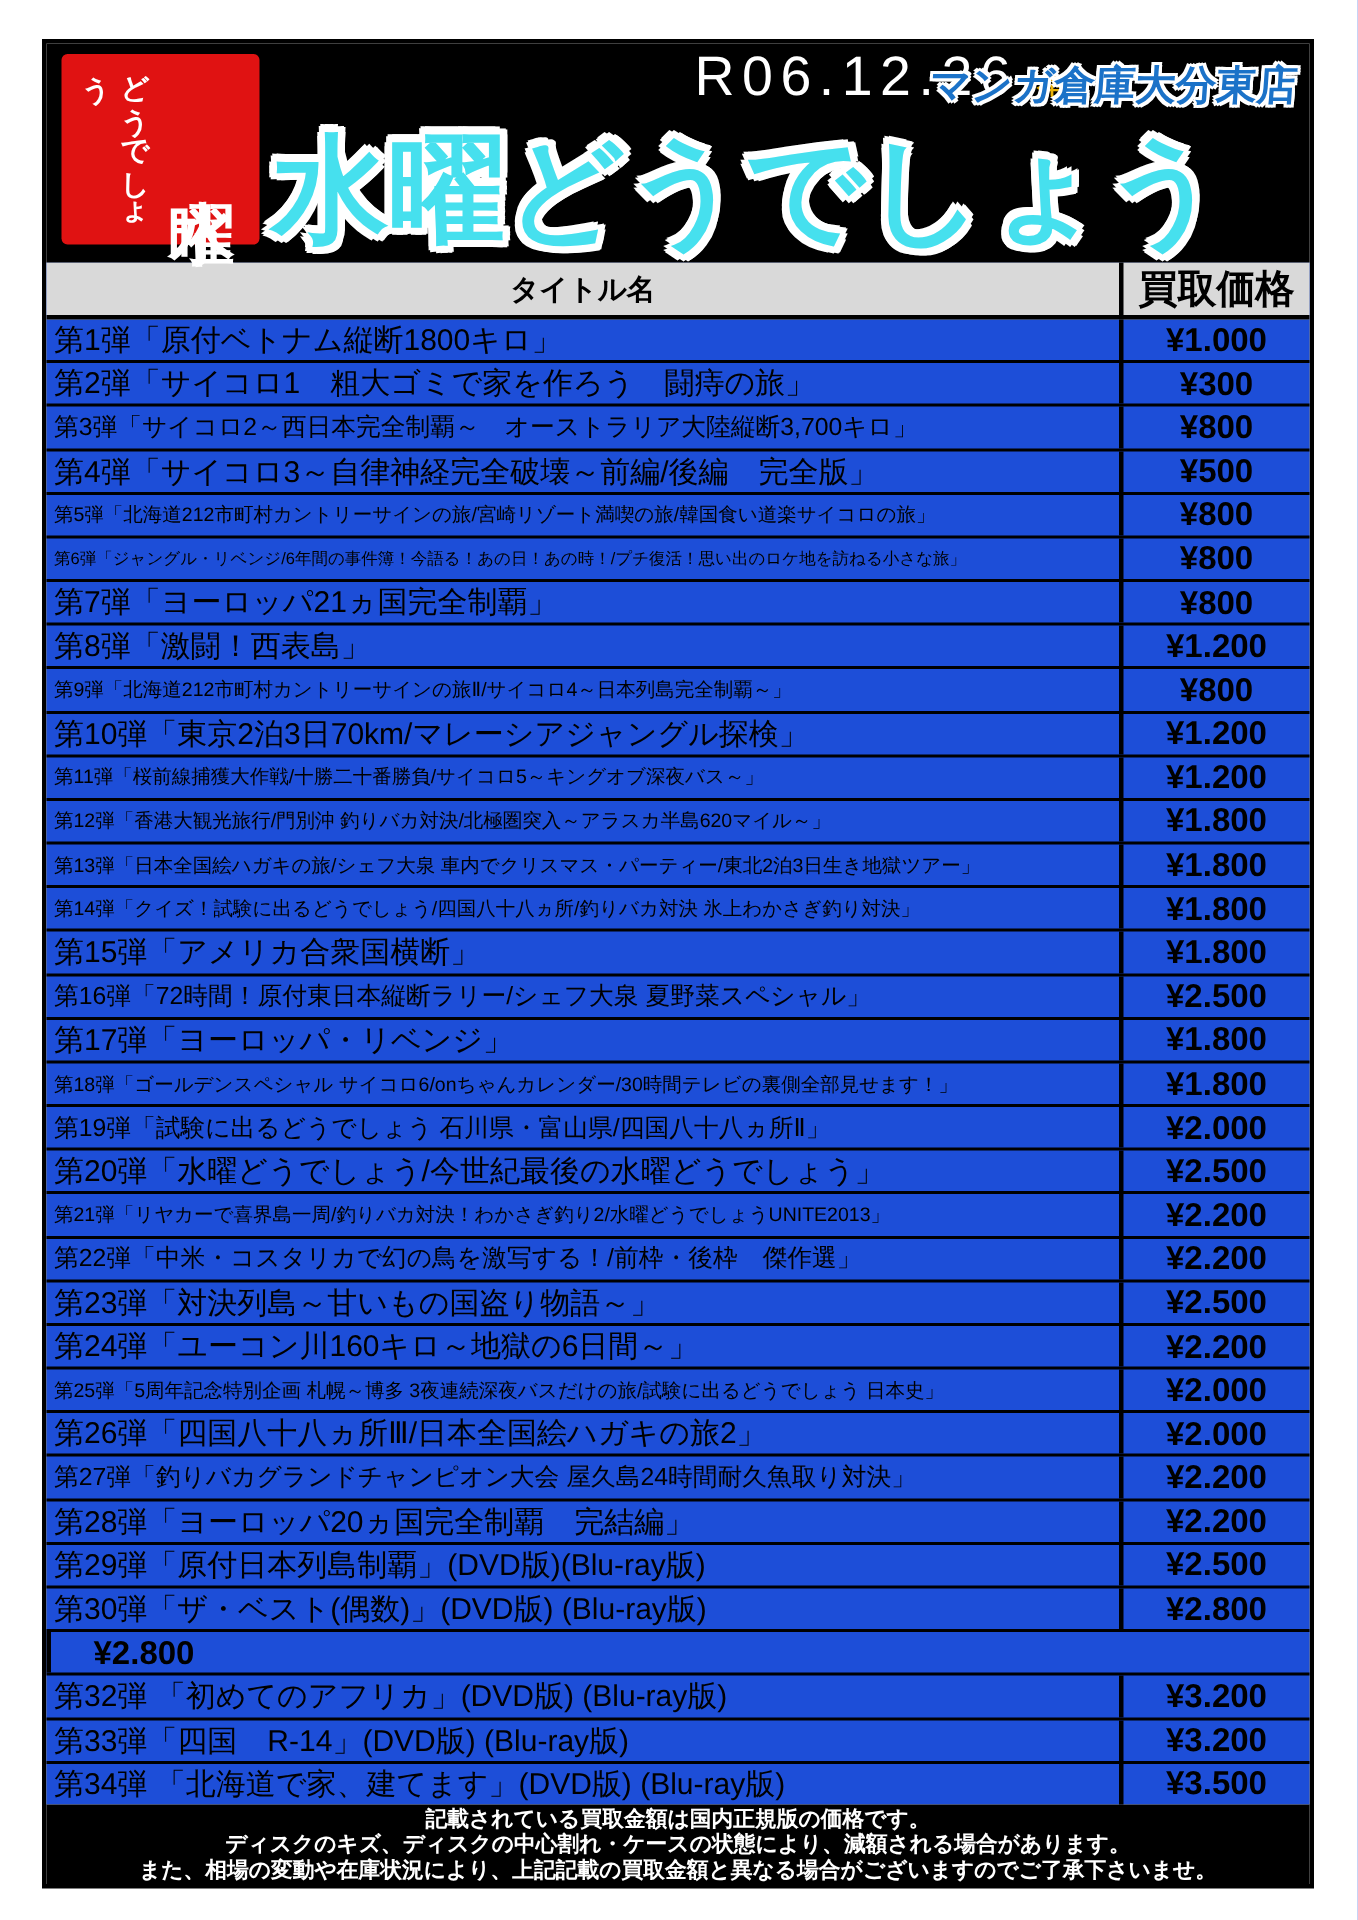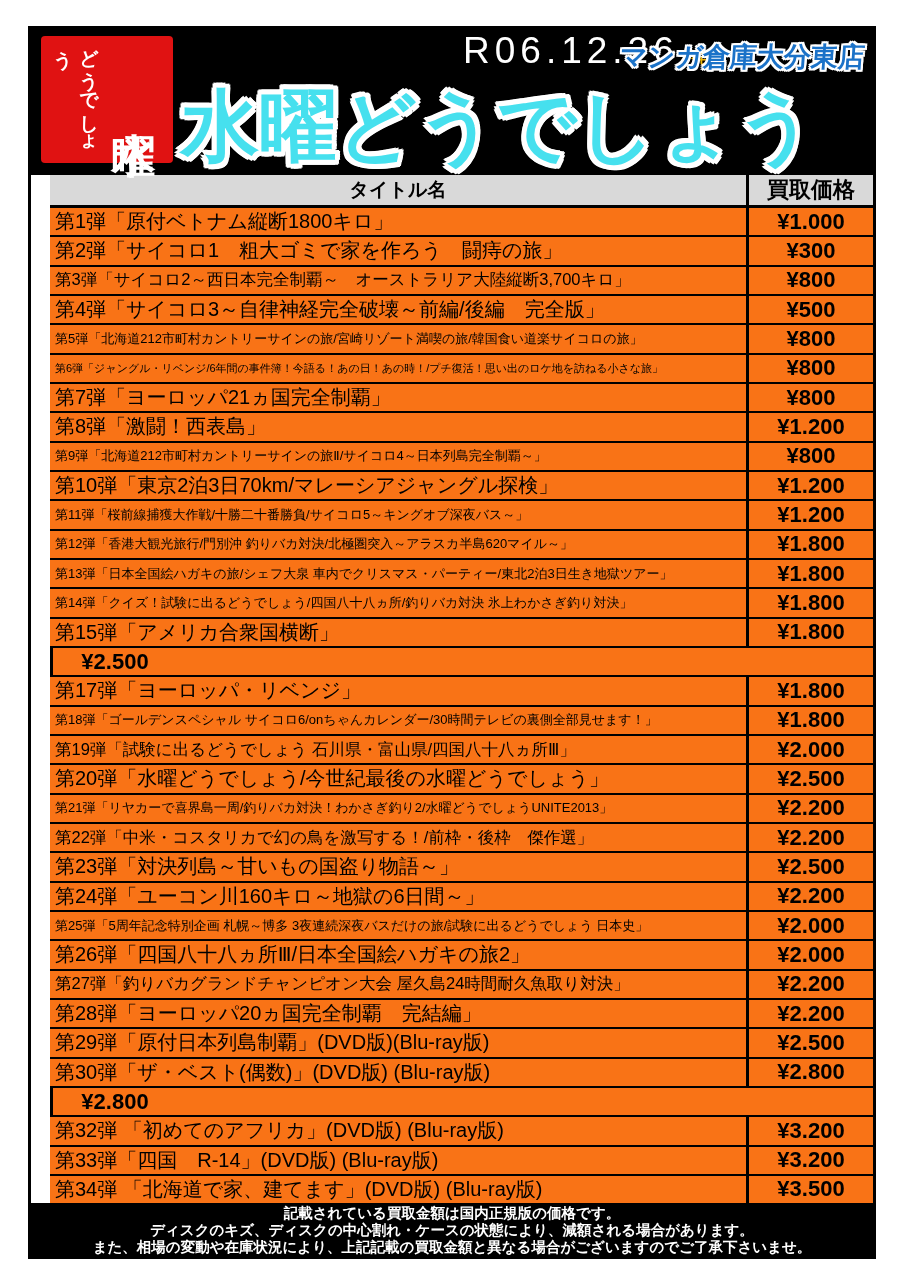--- a/index.html
+++ b/index.html
@@ -28,27 +28,27 @@
                 -2px 0 0 #fff,2px 0 0 #fff,0 -2px 0 #fff,0 2px 0 #fff;
   }
   .main-title {
     position:absolute; left:150px; top:46px; width:692px; text-align:left; white-space:nowrap;
     font-size:78px; font-weight:bold; color:var(--title-cyan,#46e0ee);
     text-shadow:-4px -4px 0 #fff,4px -4px 0 #fff,-4px 4px 0 #fff,4px 4px 0 #fff,
                 -5px 0 0 #fff,5px 0 0 #fff,0 -5px 0 #fff,0 5px 0 #fff,
                 -3px -5px 0 #fff,3px 5px 0 #fff,-5px 3px 0 #fff,5px -3px 0 #fff;
   }
   
-  .table { flex:1 1 auto; display:flex; flex-direction:column; background:#f97316;margin-left:19px; }
+  .table { flex:1 1 auto; display:flex; flex-direction:column; background:#1d4ed8; }
   .thead {
     flex:0 0 32px; display:flex; background:var(--header-gray,#d9d9d9);
     border-bottom:3px solid #000; font-weight:bold;
   }
   .th-title { flex:1; display:flex; align-items:center; justify-content:center; font-size:19px; }
-  .th-price { flex:0 0 127px; display:flex; align-items:center; justify-content:center; font-size:22px; border-left:3px solid #000;font-family:Liberation Serif, serif; }
+  .th-price { flex:0 0 127px; display:flex; align-items:center; justify-content:center; font-size:26px; border-left:3px solid #000;font-family:Liberation Serif, serif; }
   .row { flex:1 1 0; display:flex; border-bottom:2px solid #000; min-height:0; }
   .row:last-child { border-bottom:none; }
   .cell-title { flex:1; display:flex; align-items:center; padding-left:5px; font-weight:normal; white-space:nowrap; overflow:hidden; }
   .cell-price { flex:0 0 127px; display:flex; align-items:center; justify-content:center; border-left:3px solid #000; font-weight:bold; font-size:22px; font-stretch:condensed; }
   .size-lg { font-size:20px; }
   .size-md { font-size:16.5px;border-radius:13px; }
   .size-sm { font-size:13px; }
   .size-xs { font-size:11px; }
   
   .footer { flex:0 0 53px; background:#000; color:#fff; font-weight:bold; text-align:center;
@@ -133,32 +133,33 @@
         </div>
         <div class="row">
           <div class="cell-title size-sm">第14弾「クイズ！試験に出るどうでしょう/四国八十八ヵ所/釣りバカ対決 氷上わかさぎ釣り対決」</div>
           <div class="cell-price">¥1.800</div>
         </div>
         <div class="row">
           <div class="cell-title size-lg">第15弾「アメリカ合衆国横断」</div>
           <div class="cell-price">¥1.800</div>
         </div>
         <div class="row">
+          <div class="cell-title size-md">第16弾「72時間！原付東日本縦断ラリー/シェフ大泉 夏野菜スペシャル」</div>
           <div class="cell-price">¥2.500</div>
         </div>
         <div class="row">
           <div class="cell-title size-lg">第17弾「ヨーロッパ・リベンジ」</div>
           <div class="cell-price">¥1.800</div>
         </div>
         <div class="row">
           <div class="cell-title size-sm">第18弾「ゴールデンスペシャル サイコロ6/onちゃんカレンダー/30時間テレビの裏側全部見せます！」</div>
           <div class="cell-price">¥1.800</div>
         </div>
         <div class="row">
-          <div class="cell-title size-md">第19弾「試験に出るどうでしょう 石川県・富山県/四国八十八ヵ所Ⅲ」</div>
+          <div class="cell-title size-md">第19弾「試験に出るどうでしょう 石川県・富山県/四国八十八ヵ所Ⅱ」</div>
           <div class="cell-price">¥2.000</div>
         </div>
         <div class="row">
           <div class="cell-title size-lg">第20弾「水曜どうでしょう/今世紀最後の水曜どうでしょう」</div>
           <div class="cell-price">¥2.500</div>
         </div>
         <div class="row">
           <div class="cell-title size-sm">第21弾「リヤカーで喜界島一周/釣りバカ対決！わかさぎ釣り2/水曜どうでしょうUNITE2013」</div>
           <div class="cell-price">¥2.200</div>
         </div>

